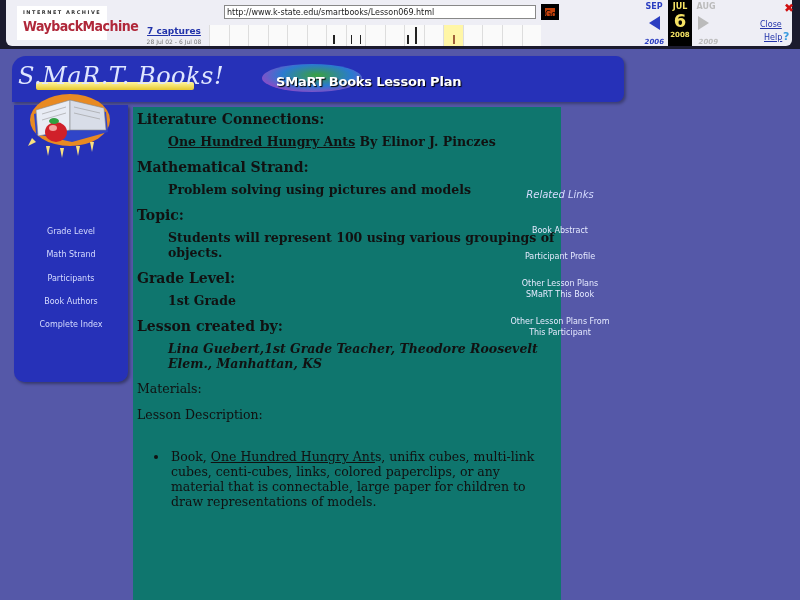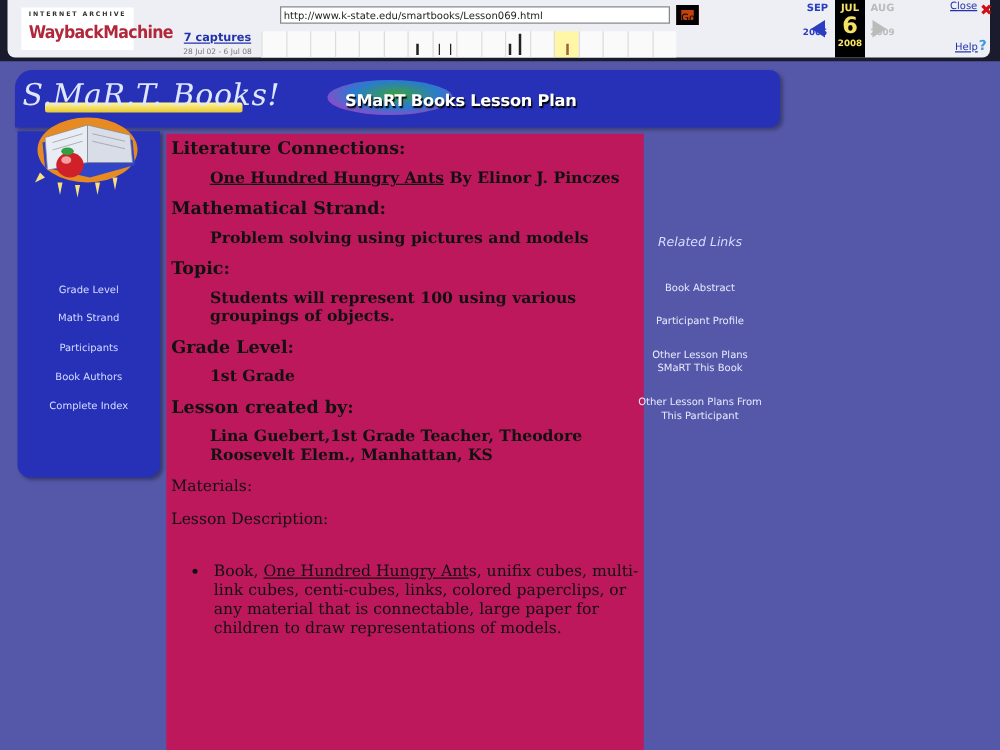--- a/index.html
+++ b/index.html
@@ -16,53 +16,53 @@
   .wb-captures a { font-size: 9px; color: #2233aa; text-decoration: underline; display: block; font-weight: bold; }
   .wb-captures span { font-size: 6px; color: #777; display: block; margin-top: 2px; }
   .wb-url { position: absolute; left: 218px; top: 5px; width: 312px; height: 14px; border: 1px solid #888; background: #fff; font-size: 8px; padding-left: 2px; line-height: 12px; color: #222; font-family: "DejaVu Sans", sans-serif; }
   .wb-go { position: absolute; left: 535px; top: 4px; width: 18px; height: 16px; border: 4px solid #000000; background: #c2410c; font-size: 8px; text-align: center; line-height: 14px; }
   .wb-timeline { position: absolute; left: 203px; top: 25px; width: 332px; height: 21px; display: flex; }
   .wb-timeline .yr { flex: 1; border-left: 1px solid #ddd; background: #fafafa; position: relative; }
   .wb-timeline .yr.hl { background: #fff6a6; }
   .wb-timeline .bar { position: absolute; bottom: 2px; width: 1.5px; background: #222; }
   .wb-cal { position: absolute; left: 634px; top: 0; }
   .wb-cal .mon { position: absolute; font-size: 8px; font-weight: bold; top: 2px; width: 24px; text-align: center; }
-  .wb-cal .yr2 { position: absolute; font-size: 7px; font-weight: bold; top: 22px; width: 24px; text-align: center; }
+  .wb-cal .yr2 { position: absolute; font-size: 7px; font-weight: bold; top: 38px; width: 24px; text-align: right; font-style: italic; }
   .wb-cal .prev { color: #2b3ec1; }
   .wb-cal .next { color: #bbb; }
   .wb-cal .cur { position: absolute; left: 28px; top: 0; width: 24px; height: 46px; background: #000; }
   .wb-cal .cur .m { color: #f5e264; font-size: 8px; font-weight: bold; text-align: center; margin-top: 2px; }
   .wb-cal .cur .d { color: #f5e264; font-size: 18px; font-weight: bold; text-align: center; line-height: 20px; }
   .wb-cal .cur .y { color: #f5e264; font-size: 7px; font-weight: bold; text-align: center; }
   .arrow-l { position: absolute; left: 9px; top: 16px; width: 0; height: 0; border-top: 7px solid transparent; border-bottom: 7px solid transparent; border-right: 11px solid #2b3ec1; }
   .arrow-r { position: absolute; left: 58px; top: 16px; width: 0; height: 0; border-top: 7px solid transparent; border-bottom: 7px solid transparent; border-left: 11px solid #bbb; }
-  .wb-close { position: absolute; left: 754px; top: 0; font-size: 8px; color: #2233aa; text-decoration: underline; }
+  .wb-close { position: absolute; left: 754px; top: 20px; font-size: 8px; color: #2233aa; text-decoration: underline; }
   .wb-close-x { position: absolute; left: 778px; top: 1px; font-size: 12px; color: #d01010; font-weight: bold; }
   .wb-help { position: absolute; left: 758px; top: 33px; font-size: 8px; color: #2233aa; text-decoration: underline; }
   .wb-help-q { position: absolute; left: 777px; top: 30px; font-size: 11px; color: #3a9ce0; font-weight: bold; }
 
   
   .banner { position: absolute; left: 12px; top: 56px; width: 612px; height: 46px; background: #2631b8; border-radius: 14px 8px 8px 0; box-shadow: 2px 2px 3px rgba(0,0,0,0.3); }
   .site-title { position: absolute; left: 18px; top: 62px; font-family: "DejaVu Serif", serif; font-style: italic; font-size: 24px; color: #dfe6ff; letter-spacing: 0.5px; }
   .title-underline { position: absolute; left: 36px; top: 82px; width: 158px; height: 8px; background: linear-gradient(#fff6a0, #e6c830); border-radius: 2px; }
   .lesson-pill { position: absolute; left: 262px; top: 64px; width: 100px; height: 28px; border-radius: 50%; background: radial-gradient(ellipse at 55% 40%, #3aa040 0%, #2a7ad0 45%, #8a4cc8 75%, transparent 76%); }
   .lesson-title { position: absolute; left: 276px; top: 74px; font-size: 13px; color: #fff; font-weight: bold; text-shadow: 1px 1px 1px #000; letter-spacing: -0.2px; }
 
   .book-img { position: absolute; left: 26px; top: 90px; width: 90px; height: 72px; }
 
   
   .left-nav { position: absolute; left: 14px; top: 105px; width: 114px; height: 277px; background: #2631b8; border-radius: 0 0 10px 10px; box-shadow: 2px 2px 3px rgba(0,0,0,0.35); }
   .nav-head { position: absolute; left: 0; top: 82px; width: 114px; text-align: center; color: #d6dcff; font-style: italic; font-size: 10px; line-height: 13px; }
   .nav-item { position: absolute; left: 0; width: 114px; text-align: center; color: #d6dcff; font-size: 8px; text-decoration: none; }
 
   
-  .content { position: absolute; left: 133px; top: 107px; width: 382px; height: 493px; background: #be185d; padding: 4px 4px 0 4px; font-family: "DejaVu Serif", serif; color: #111; overflow: hidden; }
+  .content { position: absolute; left: 133px; top: 107px; width: 428px; height: 493px; background: #0f766e; padding: 4px 4px 0 4px; font-family: "DejaVu Serif", serif; color: #111; overflow: hidden; }
   .content h3 { font-size: 14px; font-weight: bold; margin: 0 0 6px 0; line-height: 17px; }
   .content .ind { margin-left: 31px; font-size: 12.5px; font-weight: bold; line-height: 15px; margin-bottom: 10px; }
-  .content .ind.it { }
+  .content .ind.it { font-style: italic; }
   .content .plain { font-size: 12.5px; line-height: 15px; margin-bottom: 11px; }
   .content a { color: #111; text-decoration: underline; }
   .content ul { margin-left: 32px; font-size: 12.5px; line-height: 15px; }
   .content li { list-style: disc; padding-left: 2px; margin-top: 27px; }
 
   
   .related-head { position: absolute; left: 490px; top: 189px; width: 140px; text-align: center; color: #d6dcff; font-style: italic; font-size: 10px; }
   .rel-link { position: absolute; left: 490px; width: 140px; text-align: center; color: #e6eaff; font-size: 8px; line-height: 11px; text-decoration: none; }
 </style>
 </head>

